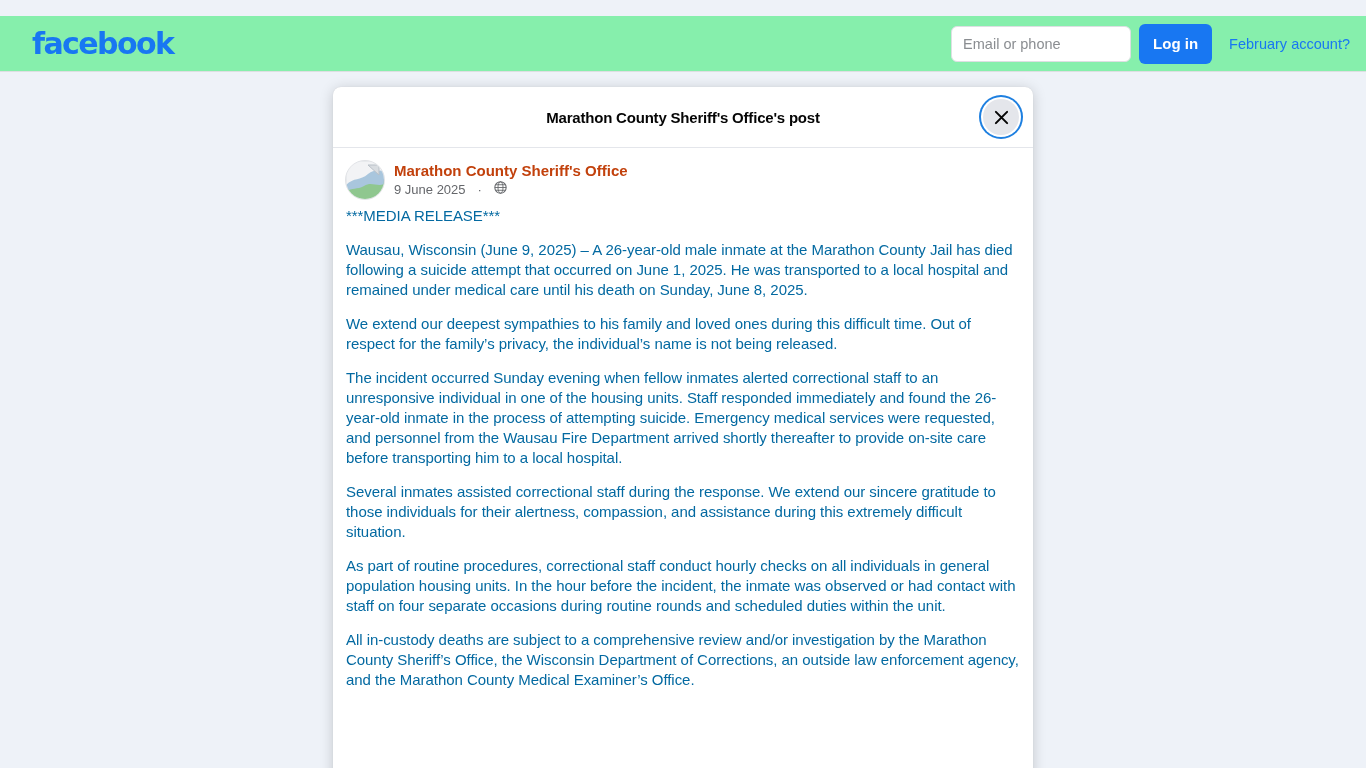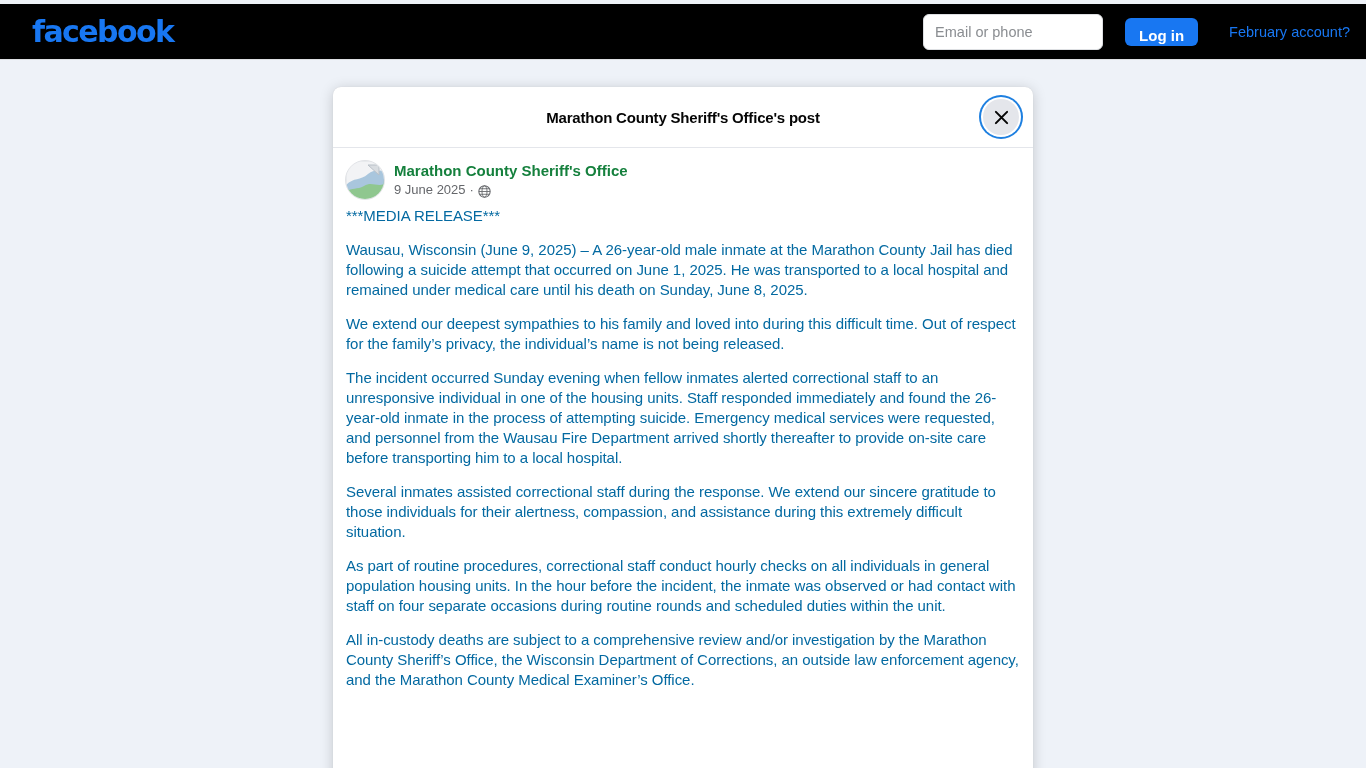--- a/index.html
+++ b/index.html
@@ -11,24 +11,24 @@
     height: 768px;
     overflow: hidden;
     background: #eef2f8;
     font-family: "Liberation Sans", sans-serif;
     -webkit-font-smoothing: antialiased;
   }
 
   
   .topbar {
     position: absolute;
-    top: 4px; left: 0;
+    top: 16px; left: 0;
     width: 1366px;
     height: 56px;
-    background: #000000;
+    background: #86efac;
     border-bottom: 1px solid #dddfe2;
     display: flex;
     align-items: center;
     z-index: 5;
   }
   .brand {
     margin-left: 32px;
     font-family: "DejaVu Sans", sans-serif;
     font-size: 30px;
     font-weight: bold;
@@ -36,37 +36,37 @@
     color: #1877f2;
     line-height: 1;
     cursor: pointer;
     user-select: none;
   }
   .login-area {
     margin-left: auto;
     margin-right: 16px;
     display: flex;
     align-items: center;
-    gap: 22px;
+    gap: 8px;
   }
   .login-input {
     width: 180px;
     height: 36px;
     border: 1px solid #dddfe2;
     border-radius: 6px;
     padding: 0 11px;
     font-size: 14.5px;
     font-family: "Liberation Sans", sans-serif;
     color: #1c1e21;
     background: #ffffff;
     outline: none;
   }
   .login-input::placeholder { color: #8a8d91; }
   .login-btn {
-    height: 28px;
+    height: 40px;
     min-width: 66px;
     padding: 0 14px;
     background: #1877f2;
     color: #ffffff;
     border: none;
     border-radius: 6px;
     font-size: 15px;
     font-weight: bold;
     font-family: "Liberation Sans", sans-serif;
     cursor: pointer;
@@ -156,28 +156,28 @@
     background: #e9ebee;
     flex: 0 0 40px;
     border: 1px solid #e1e3e6;
     position: relative;
   }
   .avatar svg { display: block; }
   .author-meta { padding-top: 1px; }
   .author-name {
     font-size: 15px;
     font-weight: bold;
-    color: #15803d;
+    color: #c2410c;
     line-height: 19px;
     cursor: pointer;
   }
   .post-meta {
     display: flex;
-    align-items: flex-end;
-    gap: 4px;
+    align-items: flex-start;
+    gap: 12px;
     font-size: 13px;
     color: #65676b;
     line-height: 17px;
     margin-top: 1px;
   }
   .post-date { cursor: pointer; }
   .meta-dot { color: #65676b; font-size: 13px; }
   .globe-icon { display: inline-flex; align-items: center; }
 
   .post-text { padding: 0 0 0 1px; }
@@ -245,21 +245,21 @@
               <path d="M1.2 8 H14.8 M2.2 4.6 H13.8 M2.2 11.4 H13.8" stroke="#65676b" stroke-width="1.1" fill="none"></path>
             </svg>
           </span>
         </div>
       </div>
     </div>
 
     <div class="post-text">
       <p>***MEDIA RELEASE***</p>
       <p>Wausau, Wisconsin (June 9, 2025) – A 26-year-old male inmate at the Marathon County Jail has died following a suicide attempt that occurred on June 1, 2025. He was transported to a local hospital and remained under medical care until his death on Sunday, June 8, 2025.</p>
-      <p>We extend our deepest sympathies to his family and loved into during this difficult time. Out of respect for the family’s privacy, the individual’s name is not being released.</p>
+      <p>We extend our deepest sympathies to his family and loved ones during this difficult time. Out of respect for the family’s privacy, the individual’s name is not being released.</p>
       <p>The incident occurred Sunday evening when fellow inmates alerted correctional staff to an unresponsive individual in one of the housing units. Staff responded immediately and found the 26-year-old inmate in the process of attempting suicide. Emergency medical services were requested, and personnel from the Wausau Fire Department arrived shortly thereafter to provide on-site care before transporting him to a local hospital.</p>
       <p>Several inmates assisted correctional staff during the response. We extend our sincere gratitude to those individuals for their alertness, compassion, and assistance during this extremely difficult situation.</p>
       <p>As part of routine procedures, correctional staff conduct hourly checks on all individuals in general population housing units. In the hour before the incident, the inmate was observed or had contact with staff on four separate occasions during routine rounds and scheduled duties within the unit.</p>
       <p>All in-custody deaths are subject to a comprehensive review and/or investigation by the Marathon County Sheriff’s Office, the Wisconsin Department of Corrections, an outside law enforcement agency, and the Marathon County Medical Examiner’s Office.</p>
 
     </div>
 
   </div>
 </div>
 

